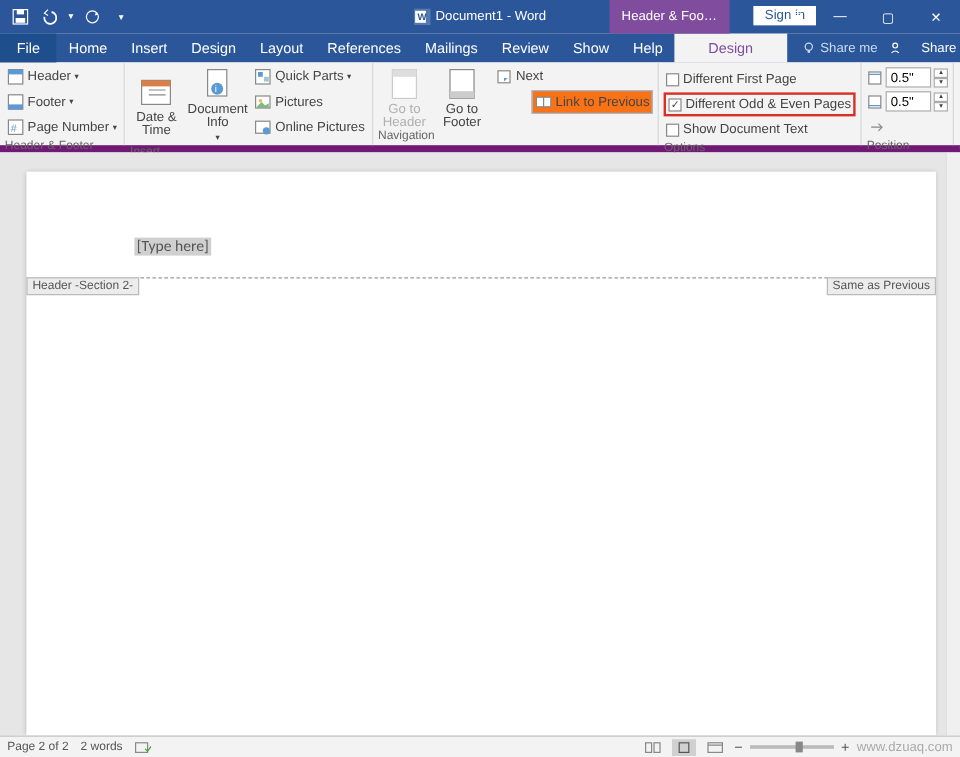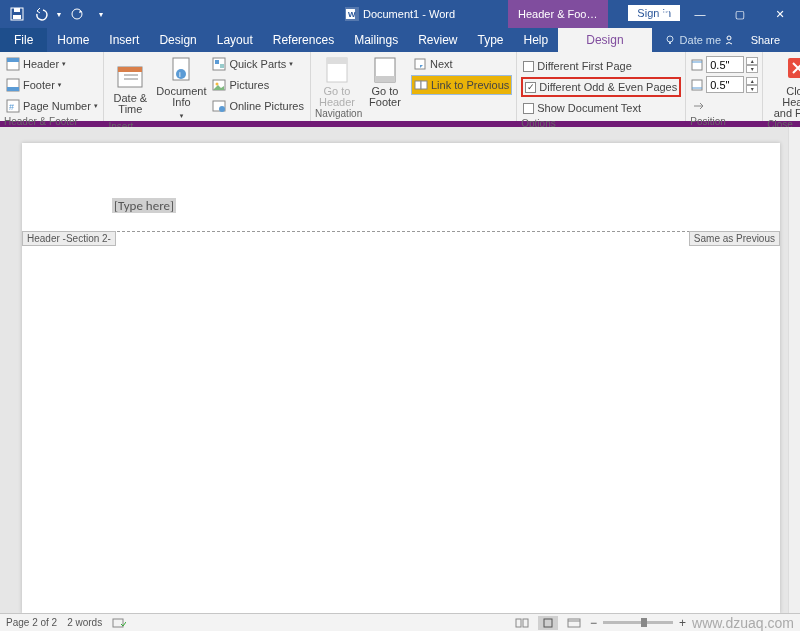--- a/index.html
+++ b/index.html
@@ -11,38 +11,38 @@
 .ctx-tab { position:absolute; left:508px; top:0; height:28px; background:#804d9e; color:#fff; font-size:11px; padding:0 10px; line-height:28px; width:100px; overflow:hidden; text-overflow:ellipsis; white-space:nowrap; }
 .signin { position:absolute; right:120px; top:5px; background:#fff; color:#2b579a; font-size:11px; padding:1px 8px; border:1px solid #fff; }
 .winctrl { position:absolute; right:0; top:0; display:flex; }
 .winctrl div { width:40px; height:28px; display:flex; align-items:center; justify-content:center; color:#fff; font-size:11px; }
 .winctrl .rib { width:32px; font-size:13px; }
 .tabbar { height:24px; background:#2b579a; display:flex; color:#fff; font-size:12px; }
 .tab { padding:0 10px; line-height:24px; }
 .tab.file { background:#1e4e8c; padding:0 14px; }
 .tab.active { background:#f3f3f3; color:#804d9e; }
 .tellme { margin-left:12px; display:flex; align-items:center; gap:4px; color:#cde; font-size:11px; }
-.share { margin-left:auto; padding-right:20px; display:flex; align-items:center; gap:16px; font-size:11px;justify-content:center; }
+.share { margin-left:auto; padding-right:3px; display:flex; align-items:center; gap:16px; font-size:11px;justify-content:center; }
 .ribbon { height:75px; background:#f3f3f3; border-bottom:6px solid #701a75; display:flex; font-size:11px; color:#444; }
 .group { border-right:1px solid #d8d8d8; display:flex; flex-direction:column; padding:2px 4px 0 4px; }
 .group-body { flex:1; display:flex; gap:4px; }
 .group-label { text-align:left; font-size:10px; color:#666; padding-bottom:2px; }
 .vstack { display:flex; flex-direction:column; gap:1px; }
 .hitem { display:flex; align-items:center; gap:3px; height:20px; padding:0 2px; white-space:nowrap; }
 .big { display:flex; flex-direction:column; align-items:center; justify-content:center; width:44px; text-align:center; line-height:11px; padding-top:2px; gap:2px; }
 .big.disabled { color:#b0b0b0; }
 .ico { width:14px; height:14px; display:inline-block; }
 .ico-lg { width:28px; height:28px; display:inline-block; }
 .chk { width:11px; height:11px; border:1px solid #888; display:inline-flex; align-items:center; justify-content:center; font-size:9px; color:#444; background:#fff; }
 .spin { display:flex; align-items:center; gap:2px; }
 .spin input { width:38px; height:17px; font-size:11px; border:1px solid #aaa; padding-left:3px; }
 .spin-btns { display:flex; flex-direction:column; }
 .spin-btns div { width:12px; height:8px; border:1px solid #aaa; font-size:6px; line-height:6px; text-align:center; background:#fff; }
 .redbox { border:2px solid #d93025; padding:1px 2px; }
-.link2prev { background:#eab308; border:1px solid #9bbbe0; padding:0 2px; }
+.link2prev { background:#f97316; border:1px solid #9bbbe0; padding:0 2px;margin-left:32px; }
 .doc-area { position:absolute; top:127px; left:0; right:12px; bottom:18px; background:#e6e6e6; overflow:hidden; }
 .page { position:absolute; left:22px; right:8px; top:16px; bottom:0; background:#fff; box-shadow:0 0 4px rgba(0,0,0,.2); }
 .typehere { position:absolute; left:90px; top:55px; background:#d0d0d0; color:#555; font-size:13px; padding:0 2px; font-family:Calibri,sans-serif; }
 .dashed { position:absolute; left:0; right:0; top:88px; border-top:1px dashed #999; }
 .hdrtag { position:absolute; top:88px; background:#ececec; border:1px solid #bbb; font-size:10px; color:#555; padding:1px 4px; }
 .hdrtag.left { left:0; }
 .hdrtag.right { right:0; }
 .vscroll { position:absolute; right:0; top:127px; bottom:18px; width:12px; background:#f0f0f0; border-left:1px solid #ddd; }
 .statusbar { position:absolute; bottom:0; left:0; right:0; height:18px; background:#f3f3f3; border-top:1px solid #c6c6c6; display:flex; align-items:center; font-size:10px; color:#555; padding:0 6px; gap:10px;margin-top:44px; }
 .statusbar .right { margin-left:auto; display:flex; align-items:center; gap:6px; }
@@ -98,29 +98,29 @@
 
 <div class="tabbar">
   <div class="tab file">File</div>
   <div class="tab">Home</div>
   <div class="tab">Insert</div>
   <div class="tab">Design</div>
   <div class="tab">Layout</div>
   <div class="tab">References</div>
   <div class="tab">Mailings</div>
   <div class="tab">Review</div>
-  <div class="tab">Type</div>
+  <div class="tab">Show</div>
   <div class="tab">Help</div>
   <div class="tab active" style="padding:0 28px;">Design</div>
   <div class="tellme">
     <svg width="12" height="12" viewBox="0 0 12 12">
         <circle cx="6" cy="5" r="3" fill="none" stroke="#cde"></circle>
         <rect x="5" y="8" width="2" height="2" fill="#cde"></rect>
       </svg>
-    <span>Date me</span>
+    <span>Share me</span>
   </div>
   <div class="share">
     <svg width="12" height="12" viewBox="0 0 12 12">
         <circle cx="6" cy="4" r="2" fill="none" stroke="#fff"></circle>
         <path d="M3 10 Q6 7 9 10" fill="none" stroke="#fff"></path>
       </svg>
     <span>Share</span>
   </div>
 </div>
 
@@ -383,15 +383,15 @@
       </div>
     <div class="viewbtn">
         <svg width="14" height="10">
           <rect x="1" y="1" width="12" height="8" fill="none" stroke="#888"></rect>
           <line x1="1" y1="3" x2="13" y2="3" stroke="#888"></line>
         </svg>
       </div>
     <span style="font-size:12px;">−</span>
     <div class="zoom-slider"></div>
     <span style="font-size:12px;">+</span>
-    <span style="color:#aaa;font-size:14px;">www.dzuaq.com</span>
+    <span style="color:#aaa;font-size:11px;">www.dzuaq.com</span>
   </div>
 </div>
 
 </body></html>

